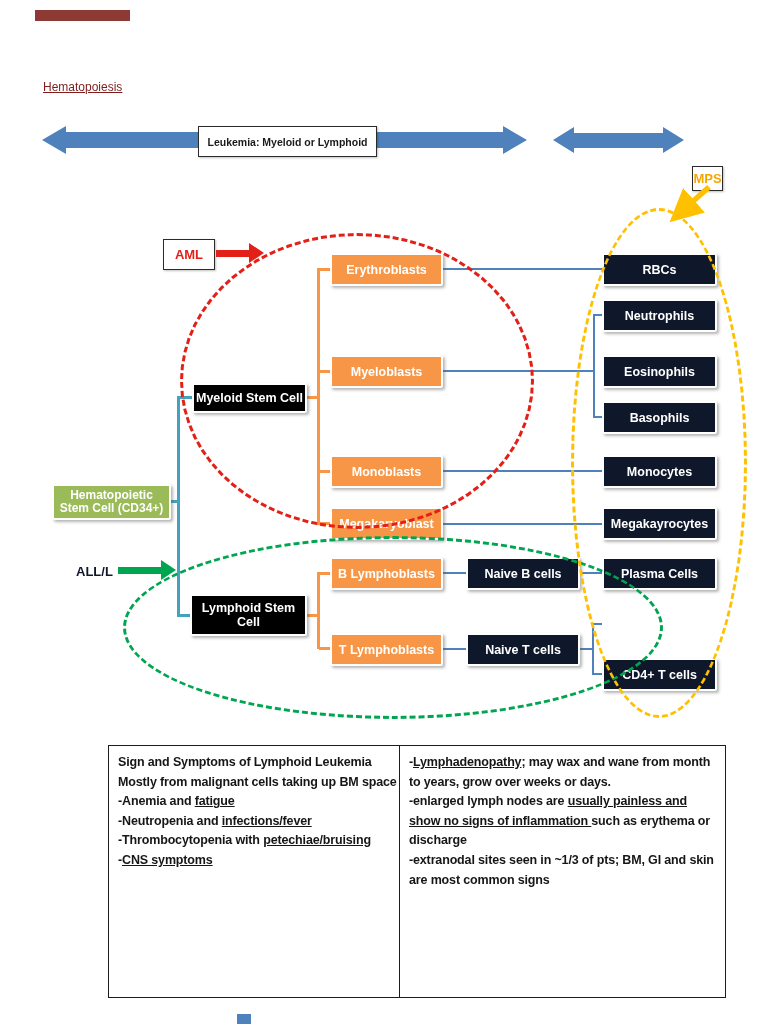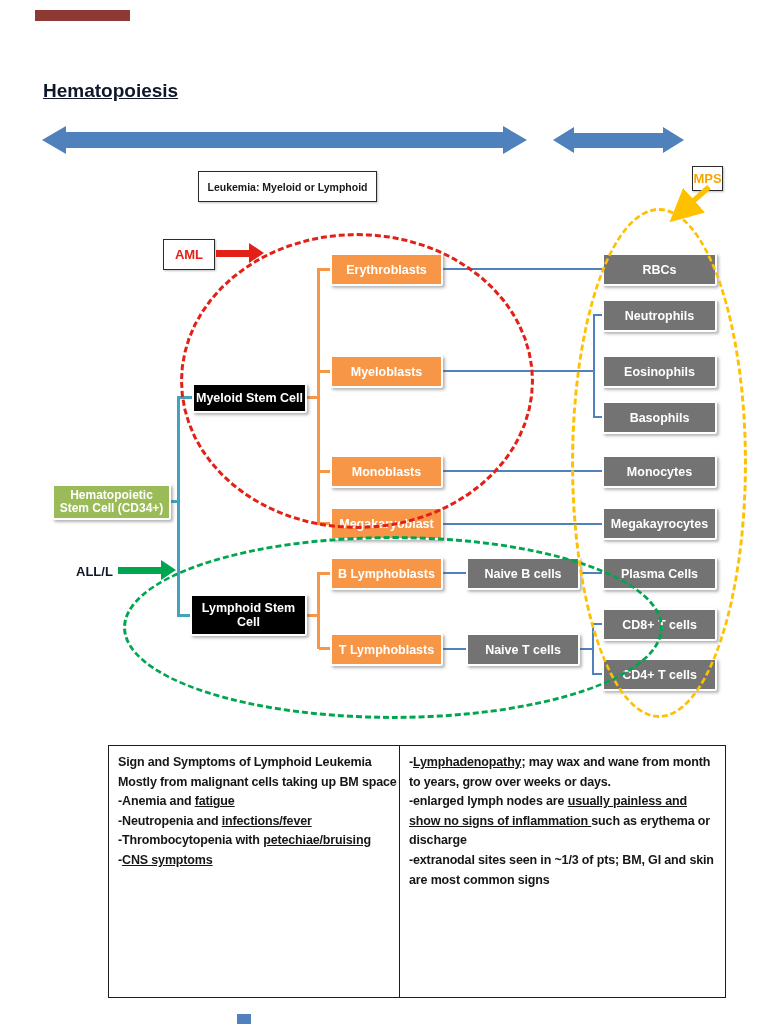--- a/index.html
+++ b/index.html
@@ -1,26 +1,26 @@
 <!DOCTYPE html>
 <html><head>
 <meta charset="utf-8">
 <style>
   html,body{margin:0;padding:0;background:#fff;}
   .page{position:relative;width:768px;height:1024px;background:#fff;overflow:hidden;
         font-family:"Liberation Sans",sans-serif;}
-  .title{position:absolute;left:43px;top:80px;font-size:19px;font-weight:700;
-         text-decoration:underline;color:#0f172a;}
+  .title{position:absolute;left:43px;top:80px;font-size:12px;font-weight:400;
+         text-decoration:underline;color:#7f1d1d;}
   
   .node{position:absolute;width:113px;height:33px;display:flex;align-items:center;justify-content:center;
         color:#fff;font-weight:700;font-size:12.5px;text-align:center;line-height:1.12;
         border:2px solid #fff;border-radius:2px;box-sizing:border-box;
         box-shadow:2px 2px 3px rgba(90,90,90,.45);z-index:3;}
   .orange{background:#F79646;}
-  .blue{background:#737373;}
+  .blue{background:#0f172a;}
   .teal{background:#000000;}
   .greenbox{background:#9BBB59;}
   
   .conn{position:absolute;z-index:2;}
   .c-teal{background:#43A2BC;}
   .c-orange{background:#F79646;}
   .c-blue{background:#4F81BD;}
   
   .ellipse{position:absolute;border-radius:50%;z-index:5;pointer-events:none;}
   .e-red{border:3.5px dashed #E32017;}
@@ -45,21 +45,21 @@
 <div class="page">
 
   <div class="edgebar" style="left:35px;top:10px;width:95px;height:11px;background:#8e3a34;"></div>
   <div class="edgebar" style="left:237px;top:1014px;width:14px;height:10px;background:#4F81BD;"></div>
 
   <div class="title">Hematopoiesis</div>
 
   <div class="tri" style="left:42px;top:126px;border-top:14.5px solid transparent;border-bottom:14.5px solid transparent;border-right:24px solid #4F81BD;"></div>
   <div class="shaft" style="left:64px;top:132px;width:440px;height:16px;background:#4F81BD;"></div>
   <div class="tri" style="left:503px;top:126px;border-top:14.5px solid transparent;border-bottom:14.5px solid transparent;border-left:24px solid #4F81BD;"></div>
-  <div class="labelbox" style="left:198px;top:126px;width:179px;height:31px;font-size:10.5px;color:#1a1a1a;margin-top:45px;">Leukemia: Myeloid or Lymphoid</div>
+  <div class="labelbox" style="left:198px;top:126px;width:179px;height:31px;font-size:10.5px;color:#1a1a1a;">Leukemia: Myeloid or Lymphoid</div>
 
   <div class="tri" style="left:553px;top:127px;border-top:13.5px solid transparent;border-bottom:13.5px solid transparent;border-right:21px solid #4F81BD;"></div>
   <div class="shaft" style="left:572px;top:133px;width:93px;height:15px;background:#4F81BD;"></div>
   <div class="tri" style="left:663px;top:127px;border-top:13.5px solid transparent;border-bottom:13.5px solid transparent;border-left:21px solid #4F81BD;"></div>
 
   <div class="labelbox" style="left:692px;top:166px;width:31px;height:25px;font-size:13px;color:#F5A602;">MPS</div>
   <svg style="position:absolute;left:665px;top:184px;z-index:6;" width="52" height="40">
     <defs>
       <marker id="ah-y" markerWidth="6" markerHeight="6" refX="3.2" refY="3" orient="auto">
         <path d="M0,0 L6,3 L0,6 z" fill="#FFC000"></path>
@@ -122,21 +122,20 @@
   <div class="node orange" style="left:330px;top:633px;">T Lymphoblasts</div>
   <div class="node blue" style="left:466px;top:633px;width:114px;">Naive T cells</div>
 
   <div class="node blue" style="left:602px;top:253px;width:115px;">RBCs</div>
   <div class="node blue" style="left:602px;top:299px;width:115px;">Neutrophils</div>
   <div class="node blue" style="left:602px;top:355px;width:115px;">Eosinophils</div>
   <div class="node blue" style="left:602px;top:401px;width:115px;">Basophils</div>
   <div class="node blue" style="left:602px;top:455px;width:115px;">Monocytes</div>
   <div class="node blue" style="left:602px;top:507px;width:115px;">Megakayrocytes</div>
   <div class="node blue" style="left:602px;top:557px;width:115px;">Plasma Cells</div>
-  <div class="node blue" style="left:602px;top:608px;width:115px;">CD8+ T cells</div>
   <div class="node blue" style="left:602px;top:658px;width:115px;">CD4+ T cells</div>
 
   <div class="ellipse e-red" style="left:180px;top:233px;width:348px;height:290px;"></div>
   <div class="ellipse e-green" style="left:123px;top:536px;width:534px;height:177px;"></div>
   <div class="ellipse e-yellow" style="left:571px;top:208px;width:170px;height:504px;"></div>
 
   <div class="note" style="left:60px;top:745px;width:332px;height:253px;margin-left:48px;">
     <p><span>Sign and Symptoms of Lymphoid Leukemia</span></p>
     <p><span>Mostly from malignant cells taking up BM space</span></p>
     <p><span>-Anemia and </span><span class="u">fatigue</span></p>

